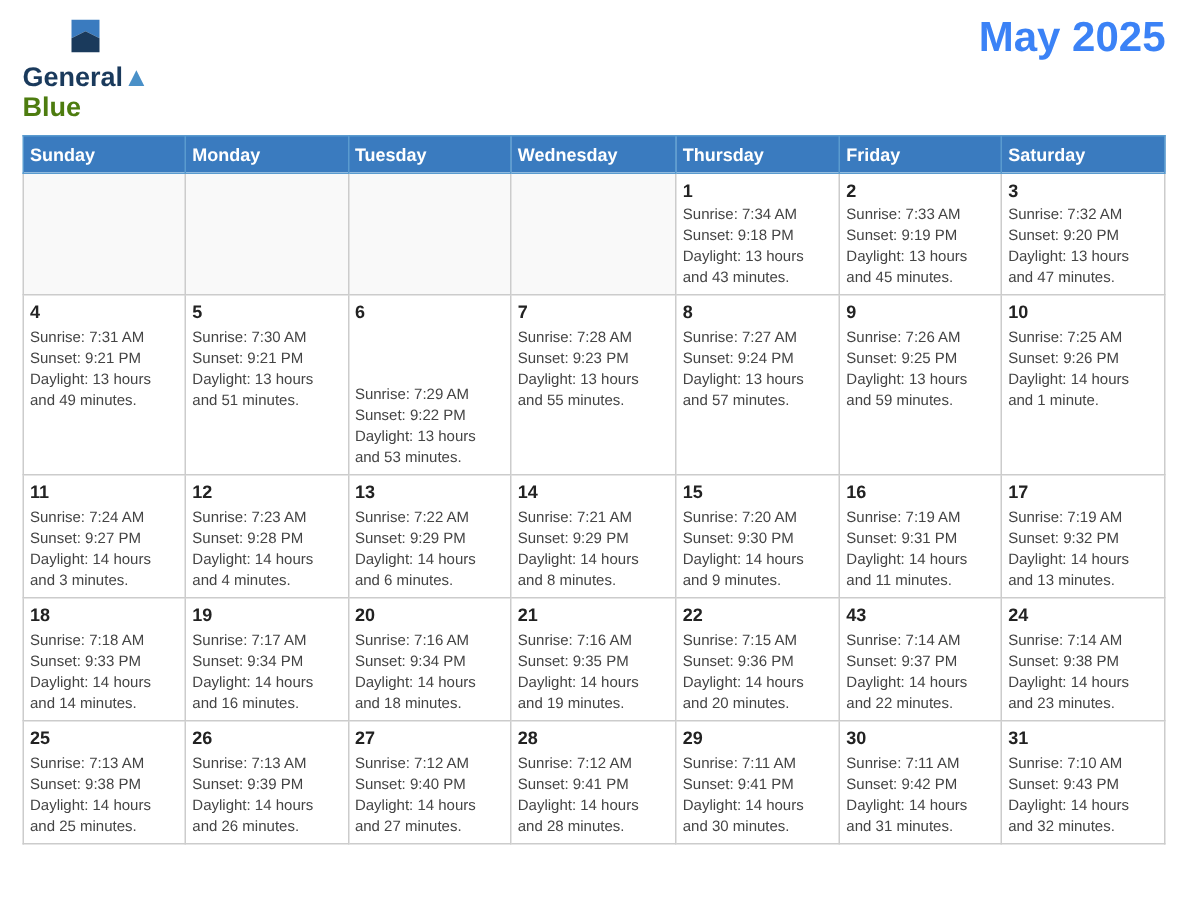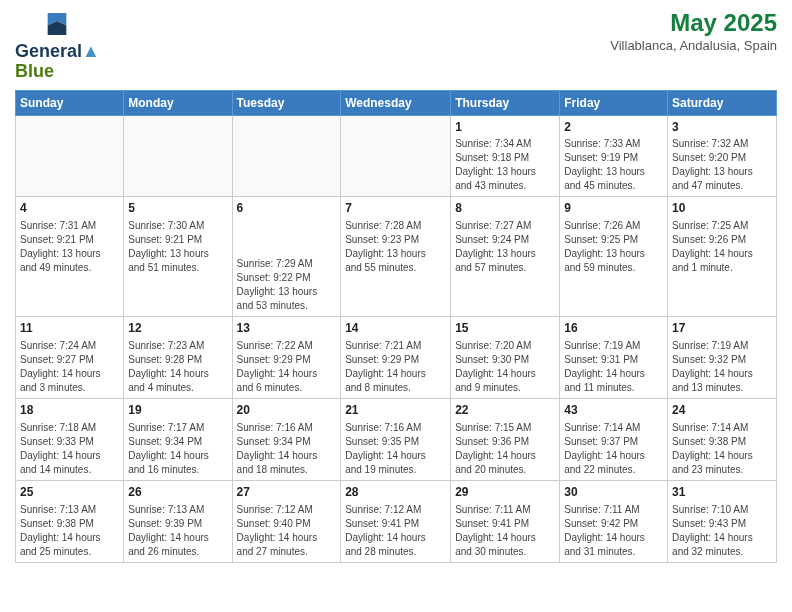--- a/index.html
+++ b/index.html
@@ -38,23 +38,23 @@
       color: #4a90c8;
     }
     .logo-icon {
       width: 28px;
       height: 28px;
     }
     .title-block {
       text-align: right;
     }
     .month-title {
-      font-size: 24px;
+      font-size: 28px;
       font-weight: bold;
-      color: #15803d;
+      color: #3b82f6;
       line-height: 1.1;
     }
     .subtitle {
       font-size: 13px;
       color: #555;
       margin-top: 2px;
     }
     .calendar {
       width: 100%;
       border-collapse: collapse;
@@ -111,21 +111,20 @@
         <polygon points="6,4 30,4 30,20 18,14 6,20" fill="#3a7bbf"></polygon>
         <polygon points="6,20 18,14 30,20 30,32 6,32" fill="#1a3a5c"></polygon>
       </svg>
       <div class="logo-text">
         <div>General<span>▲</span></div>
         <div style="color:#4d7c0f;">Blue</div>
       </div>
     </div>
     <div class="title-block">
       <div class="month-title">May 2025</div>
-      <div class="subtitle">Villablanca, Andalusia, Spain</div>
     </div>
   </div>
 
   <table class="calendar">
     <thead>
       <tr>
       <th>Sunday</th>
           <th>Monday</th>
           <th>Tuesday</th>
           <th>Wednesday</th>

